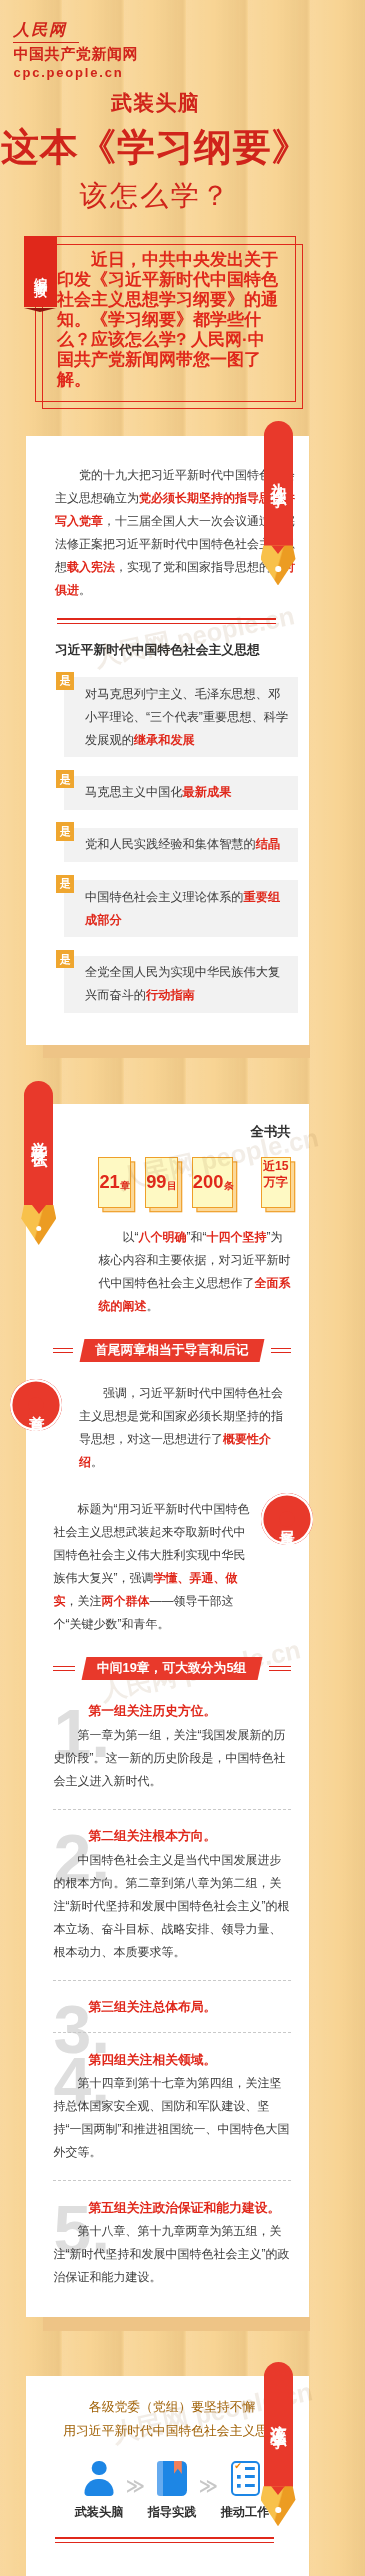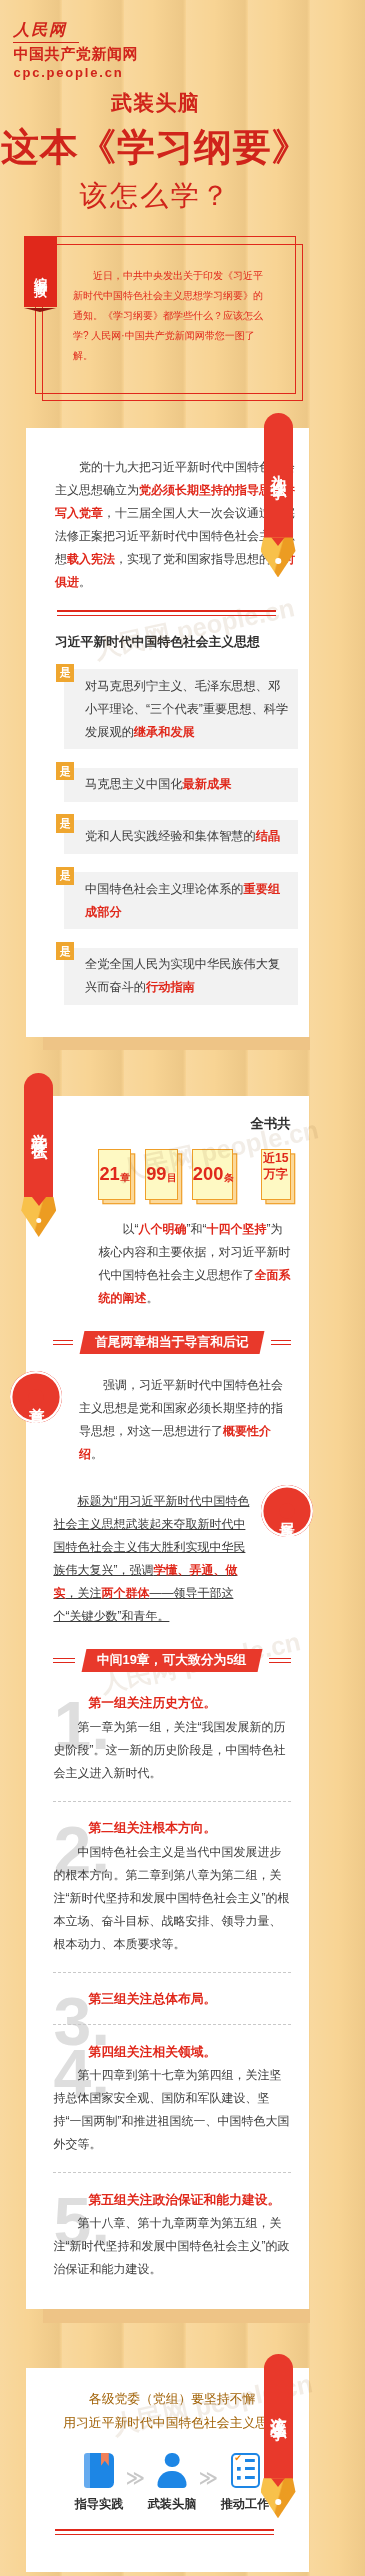--- a/index.html
+++ b/index.html
@@ -18,21 +18,21 @@
   .brand-script{color:#d0241b;font-size:16px;font-weight:bold;font-style:italic;letter-spacing:1.8px;border-bottom:1.2px solid #d0241b;padding-bottom:1.2px;width:66px;}
   .brand-sub{color:#d0241b;font-size:15px;font-weight:bold;letter-spacing:0.6px;margin-top:1.8px;white-space:nowrap;}
   .brand-url{color:#d0241b;font-size:13px;font-weight:bold;letter-spacing:1.8px;margin-top:1.2px;}
   .titles{width:311px;text-align:center;margin-top:8.5px;color:#d0241b;}
   .t1{font-size:21px;font-weight:bold;letter-spacing:1.2px;}
   .t2{font-size:38px;font-weight:900;letter-spacing:0.6px;margin-top:4.9px;}
   .t3{font-size:28px;font-weight:400;letter-spacing:2.4px;margin-top:4.9px;}
   
   .note{position:relative;width:261px;margin:21px 0 0 35px;border:1.2px solid #e0281b;padding:12.2px 16px 11px 21px;}
   .note::after{content:"";position:absolute;left:5.5px;top:6.7px;width:100%;height:100%;border:1.2px solid #e0281b;pointer-events:none;}
-  .note-body{margin:16px;color:#e0281b;font-size:10px;font-weight:normal;line-height:20px;text-indent:2em;}
+  .note-body{margin:0;color:#e0281b;font-size:17px;font-weight:bold;line-height:20px;text-indent:2em;}
   .note-tab{position:absolute;left:-12.2px;top:-1.2px;width:33px;height:71px;background:#e0281b;color:#fff;
     writing-mode:vertical-rl;text-orientation:upright;display:flex;align-items:center;justify-content:center;
     font-size:13.4px;font-weight:bold;letter-spacing:3.7px;z-index:2;}
   .note-tab::after{content:"";position:absolute;bottom:-4.9px;left:0;border-top:4.9px solid #8f150d;border-left:16.5px solid transparent;border-right:16.5px solid transparent;}
   
   .card{position:relative;width:283px;margin-left:26px;background:#fff;z-index:1;}
   .card-shadow{position:absolute;left:17px;right:-1.2px;bottom:-13.4px;height:13.4px;background:#eec486;z-index:-1;}
   .card-why{margin-top:34px;padding:28px 11px 32px 29px;}
   .card-what{margin-top:59px;padding:17px 18.3px 28px 27.4px;}
   .card-how{margin-top:59px;padding:14.6px 18.3px 37px 27.4px;}
@@ -78,21 +78,21 @@
   .banner-label{background:#e8392b;color:#fff;font-size:12.8px;font-weight:bold;padding:3px 13.4px;transform:skewX(-12deg);white-space:nowrap;}
   .banner-label>span{display:inline-block;transform:skewX(12deg);}
   .chapter-row{position:relative;margin-top:19.5px;min-height:61px;}
   .chap-circle{position:absolute;width:52px;height:52px;border-radius:50%;background:#e8392b;
     box-shadow:inset 0 0 0 2.4px #fff,inset 0 0 0 18.3px #e8392b;color:#fff;display:flex;align-items:center;justify-content:center;
     writing-mode:vertical-rl;text-orientation:upright;font-size:15.2px;font-weight:bold;letter-spacing:1.2px;z-index:2;}
   .chap-first .chap-circle{left:-43px;top:-2.4px;}
   .chap-first .para{margin-left:25.6px;}
   .chap-last{margin-top:24.4px;}
   .chap-last .chap-circle{right:-22px;top:-4.9px;}
-  .chap-last .para{margin-right:39px;text-decoration:underline;}
+  .chap-last .para{margin-right:39px;}
   .group-list{margin-top:21px;}
   .group{position:relative;padding-top:2.4px;}
   .group + .group{border-top:1.2px dashed #c9c9c9;margin-top:16px;padding-top:18.3px;}
   .group-num{position:absolute;left:0;top:0;font-size:68px;font-weight:bold;color:#dedede;line-height:.95;z-index:0;}
   .group + .group .group-num{top:16px;}
   .group-title{position:relative;z-index:1;margin:0 0 3.7px 35px;color:#e0281b;font-size:12.8px;font-weight:bold;}
   .group-body{position:relative;z-index:1;}
   
   .how-intro{text-align:center;color:#a16207;font-size:12.8px;line-height:24.4px;margin:3.7px 0 0 0;}
   .steps{display:flex;justify-content:center;align-items:flex-start;gap:0;margin-top:17px;}
@@ -275,27 +275,27 @@
       <div class="ribbon-body">该怎么学？</div>
       <div class="ribbon-nib"></div>
     </div>
 
     <p class="how-intro">各级党委（党组）要坚持不懈</p>
     <p class="how-intro" style="margin-top:0;">用习近平新时代中国特色社会主义思想</p>
 
     <div class="steps">
 
         <div class="step">
+          <span class="step-icon" data-icon="person-icon"></span>
+          <span class="step-label">武装头脑</span>
+        </div>
+
+        <div class="step">
           <span class="step-icon" data-icon="book-icon"></span>
           <span class="step-label">指导实践</span>
-        </div>
-
-        <div class="step">
-          <span class="step-icon" data-icon="person-icon"></span>
-          <span class="step-label">武装头脑</span>
         </div>
 
         <div class="step">
           <span class="step-icon" data-icon="checklist-icon"></span>
           <span class="step-label">推动工作</span>
         </div>
       </div>
 
     <div class="red-divider"></div>
 

